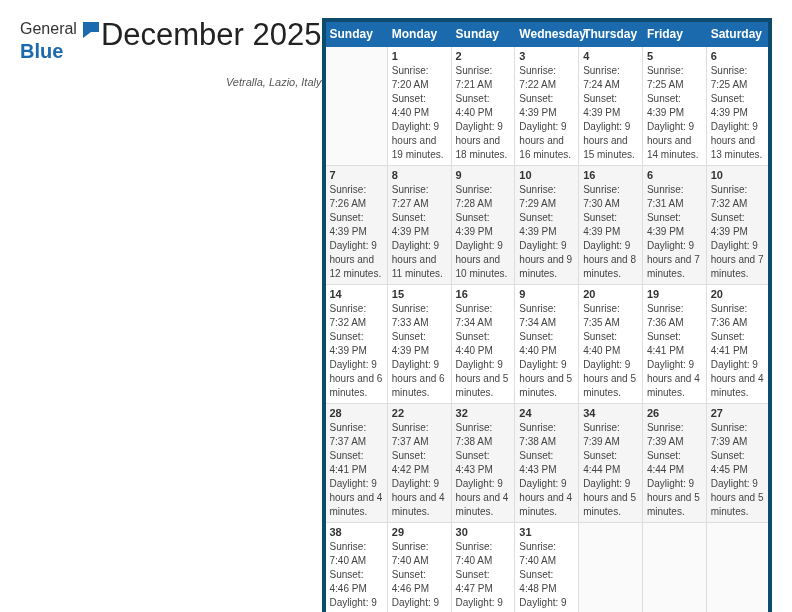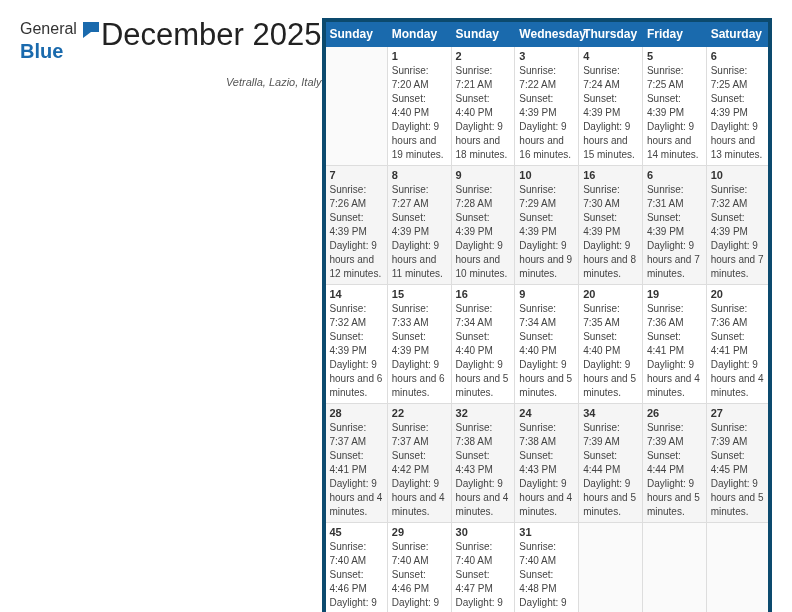--- a/index.html
+++ b/index.html
@@ -243,21 +243,21 @@
             <span class="day-number">26</span>
             <div class="day-info">Sunrise: 7:39 AM<br>Sunset: 4:44 PM<br>Daylight: 9 hours and 5 minutes.</div>
           </td>
           <td>
             <span class="day-number">27</span>
             <div class="day-info">Sunrise: 7:39 AM<br>Sunset: 4:45 PM<br>Daylight: 9 hours and 5 minutes.</div>
           </td>
         </tr>
         <tr>
           <td>
-            <span class="day-number">45</span>
+            <span class="day-number">38</span>
             <div class="day-info">Sunrise: 7:40 AM<br>Sunset: 4:46 PM<br>Daylight: 9 hours and 6 minutes.</div>
           </td>
           <td>
             <span class="day-number">29</span>
             <div class="day-info">Sunrise: 7:40 AM<br>Sunset: 4:46 PM<br>Daylight: 9 hours and 6 minutes.</div>
           </td>
           <td>
             <span class="day-number">30</span>
             <div class="day-info">Sunrise: 7:40 AM<br>Sunset: 4:47 PM<br>Daylight: 9 hours and 7 minutes.</div>
           </td>

